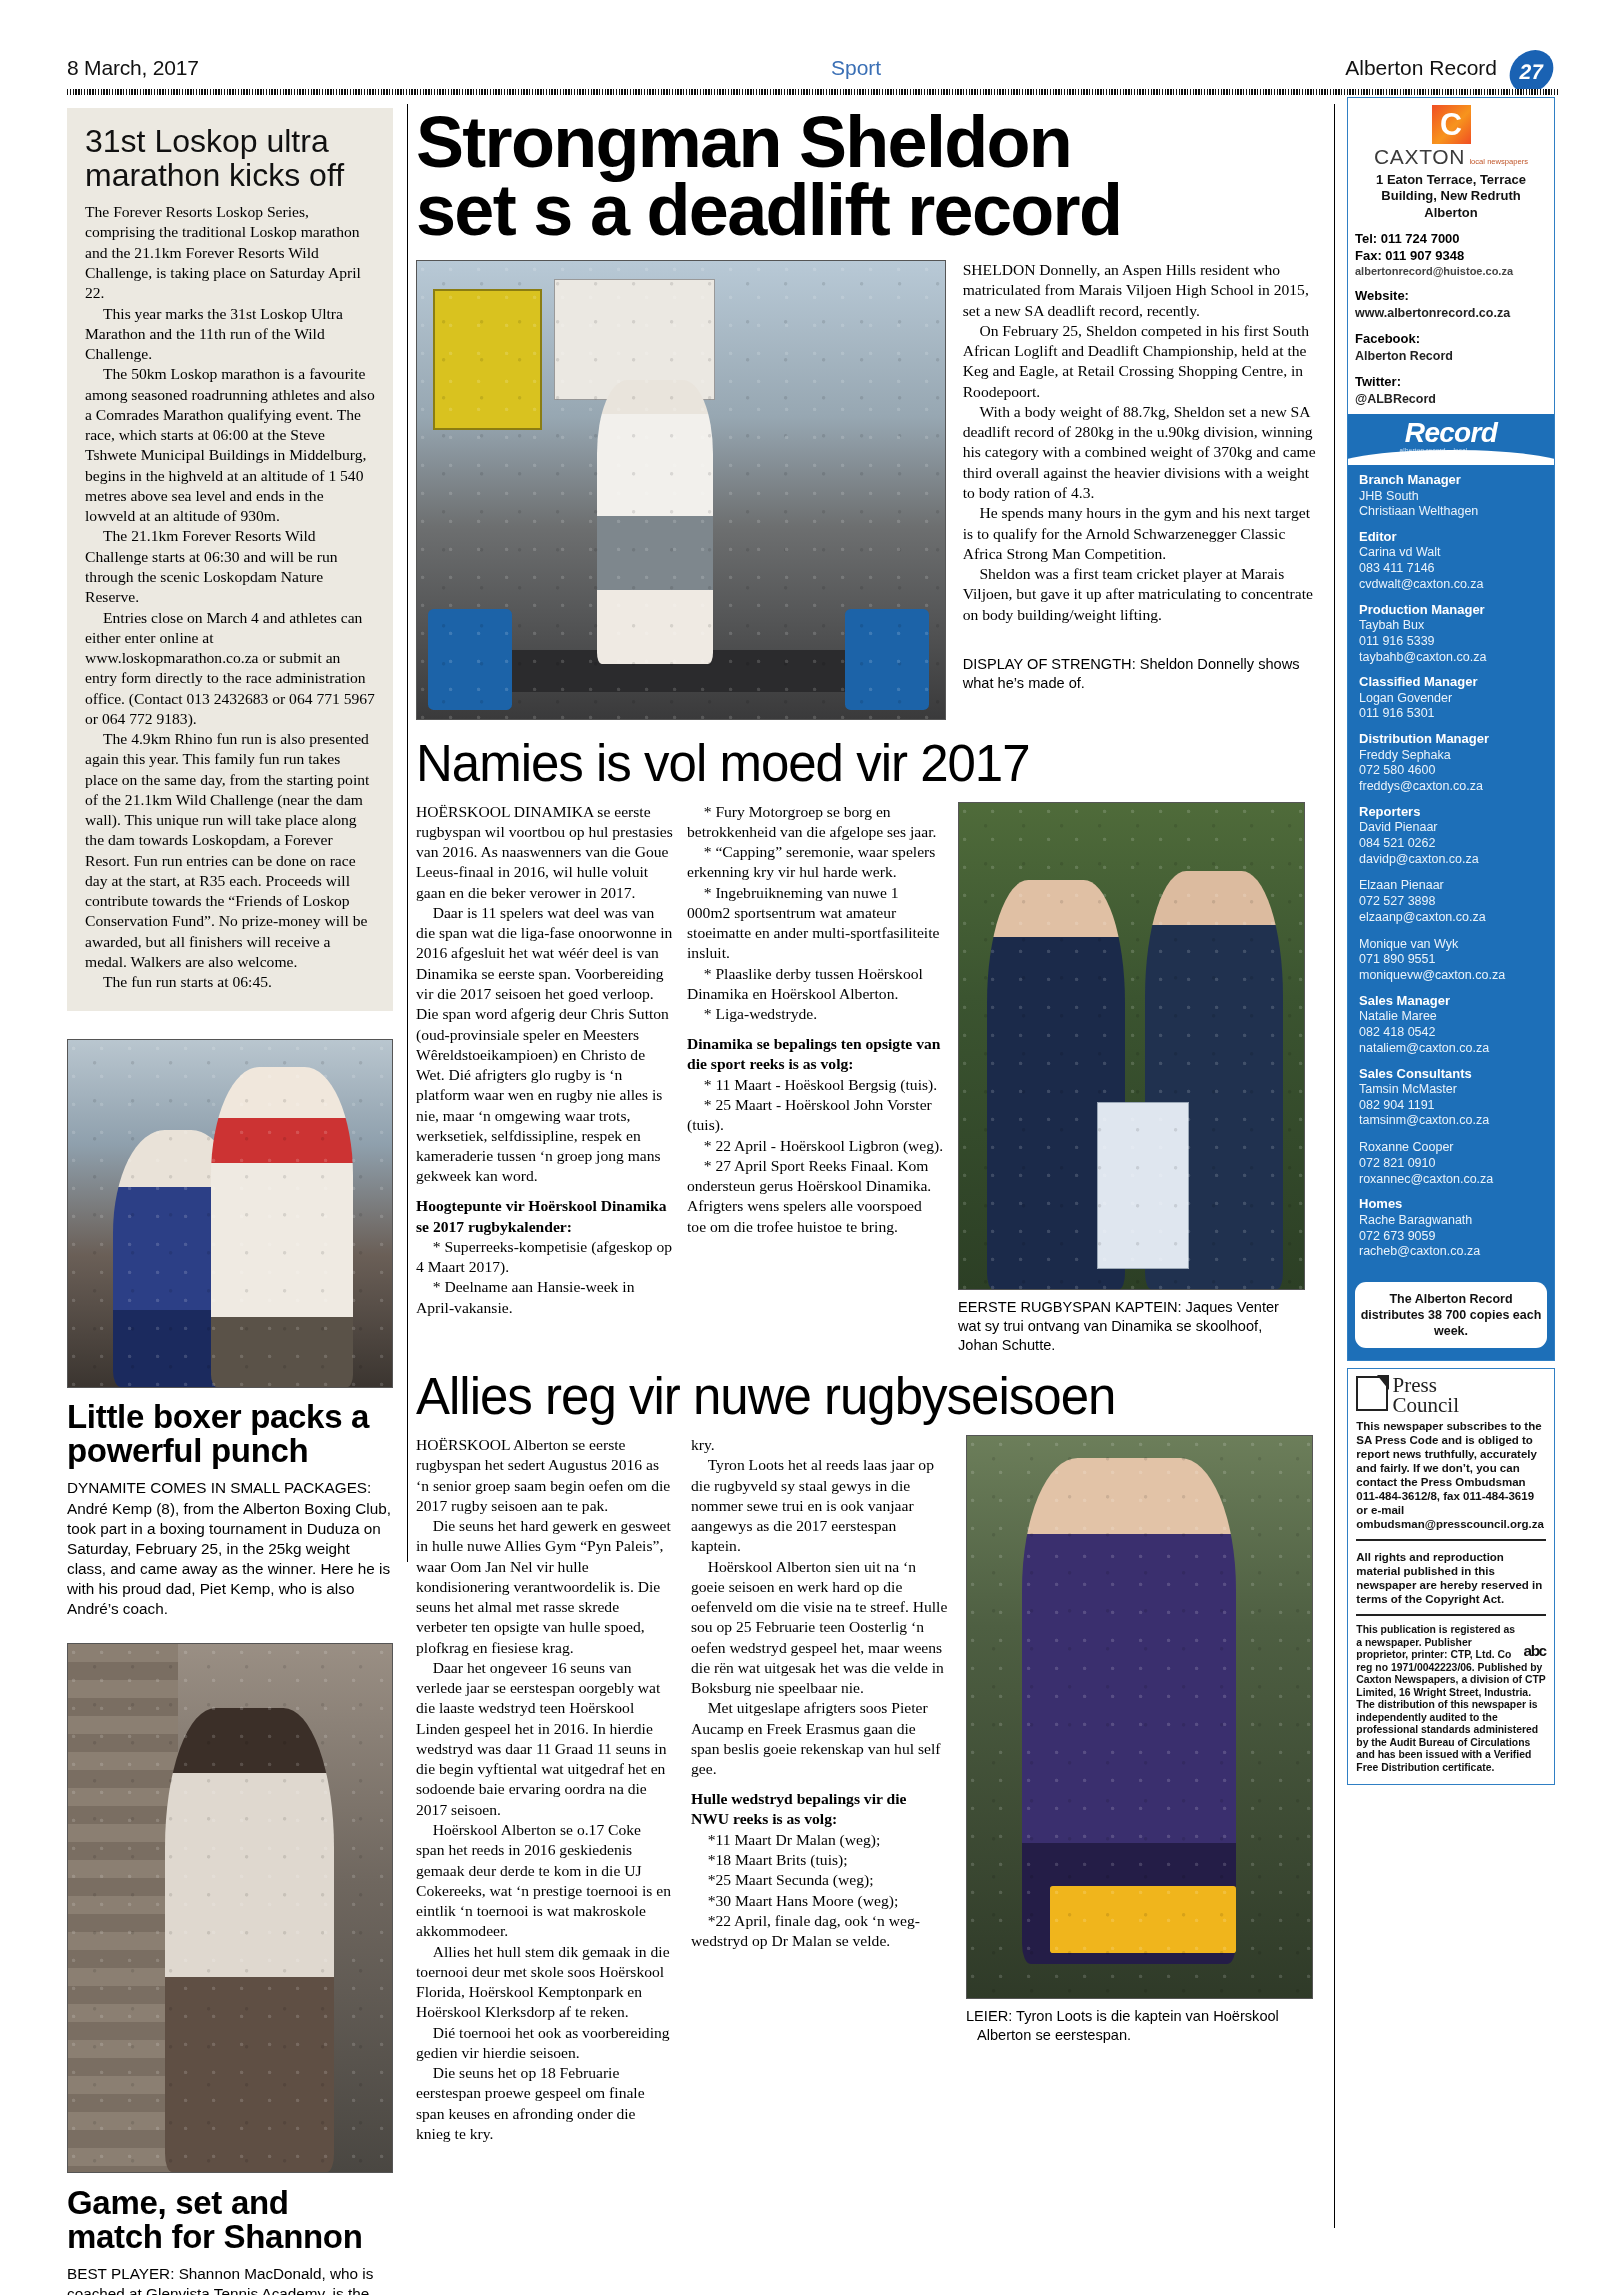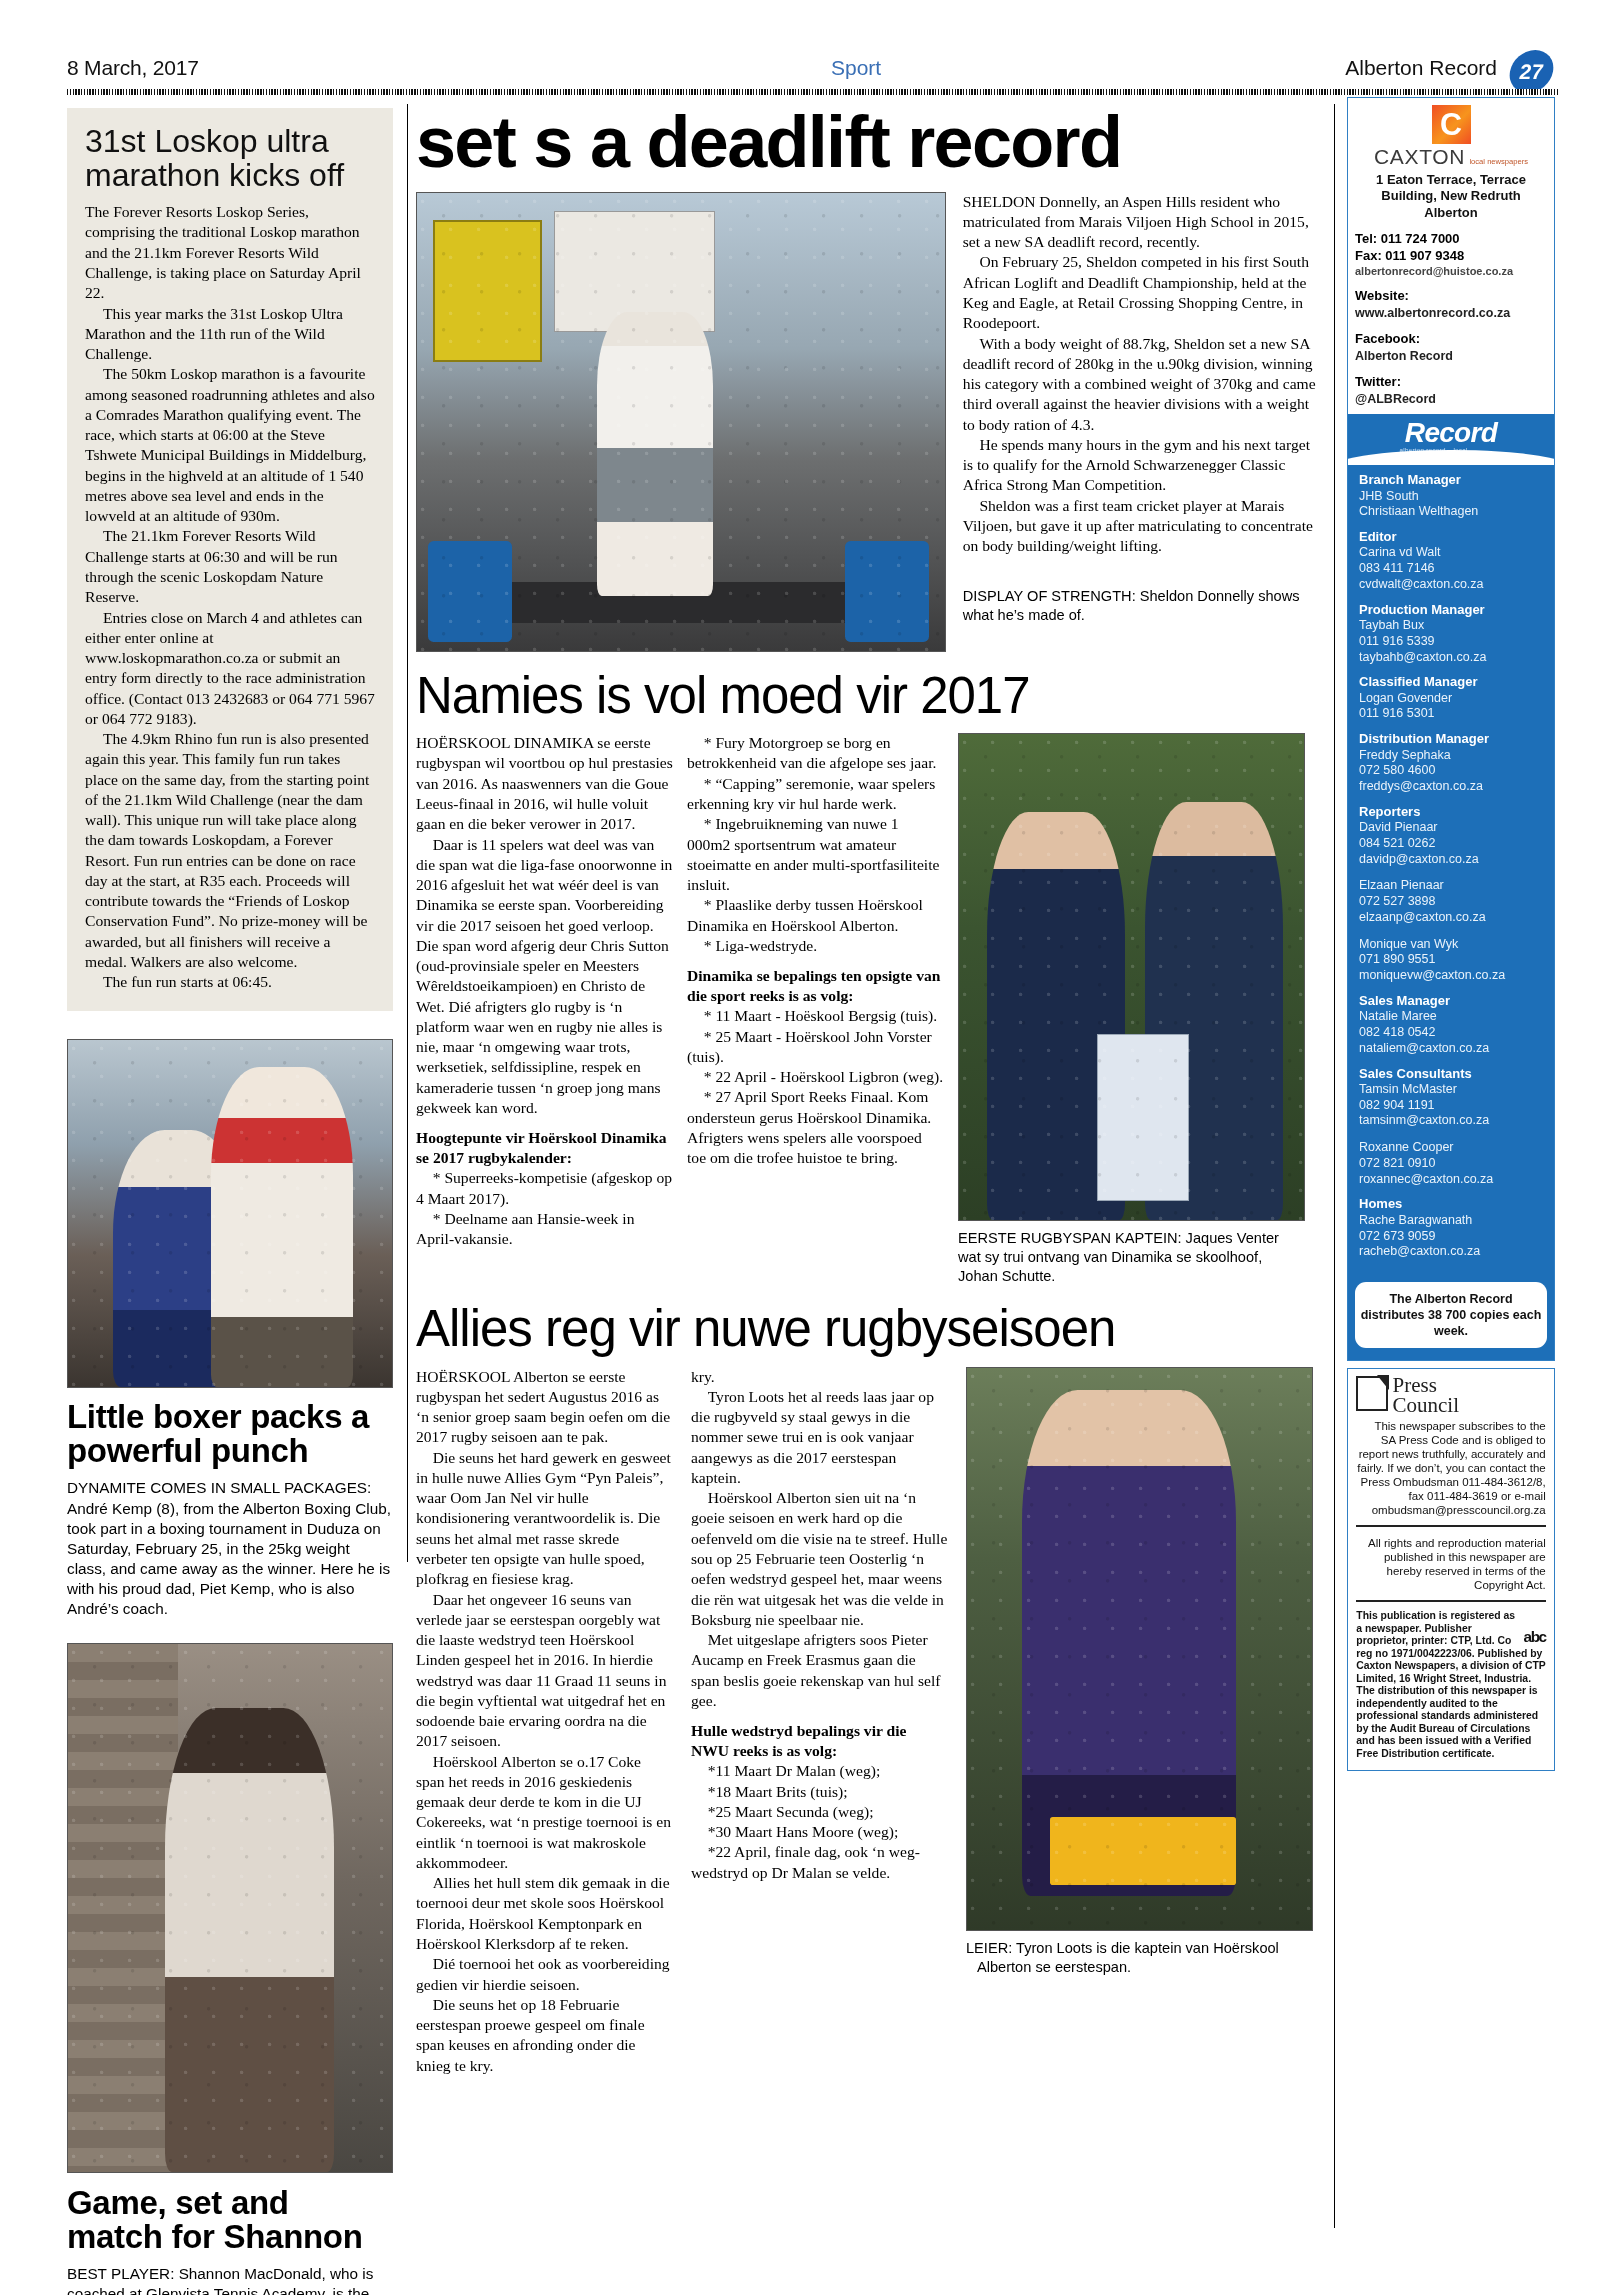--- a/index.html
+++ b/index.html
@@ -78,21 +78,21 @@
   .staff .first-role{margin-top:2.8px;}
 
   .distrib{background:#fff;border-radius:11px;margin:9.7px 7px 0;padding:8.3px 5.6px;text-align:center;
      font-family:"Liberation Sans",sans-serif;font-weight:bold;font-size:12.5px;line-height:1.3;color:#111;}
 
   .presscouncil{border:1.4px solid #2f7fc4;background:#fff;margin-top:7px;padding:7px 8.3px 9.7px;}
   .pc-logo{display:flex;align-items:flex-start;gap:4.2px;margin-bottom:2.8px;}
   .pc-mark{width:28px;height:30.5px;border:2.8px solid #222;position:relative;flex:none;}
   .pc-mark:after{content:"";position:absolute;right:-2.8px;top:-2.8px;border-left:12.5px solid transparent;border-top:15.3px solid #222;}
   .pc-name{font-family:"Liberation Serif",serif;font-size:21px;line-height:.95;color:#222;}
-  .pc-body{font-family:"Liberation Sans",sans-serif;font-weight:normal;font-size:11.5px;line-height:1.22;color:#111;text-align:right;}
+  .pc-body{font-family:"Liberation Sans",sans-serif;font-weight:bold;font-size:11.5px;line-height:1.22;color:#111;}
   .pc-sep{height:2.1px;background:#222;margin:8.3px 0;}
   .pc-small{font-family:"Liberation Sans",sans-serif;font-weight:bold;font-size:10.4px;line-height:1.2;color:#111;}
   .abc-mark{font-family:"Liberation Sans",sans-serif;font-weight:bold;font-size:15.3px;letter-spacing:-1.4px;}
 
   
   .ph-sky{position:absolute;inset:0;}
   .noise{position:absolute;inset:0;opacity:.25;
     background-image:radial-gradient(circle at 20% 30%,rgba(255,255,255,.6) 0 1.4px,transparent 2.1px),
                      radial-gradient(circle at 70% 60%,rgba(0,0,0,.4) 0 1.4px,transparent 2.1px);
     background-size:28px 28px,38px 38px;}
@@ -143,20 +143,21 @@
       <div style="position:absolute;left:30%;bottom:0;width:52%;height:88%;background:linear-gradient(180deg,#3b2f28 0 14%,#dfd8cf 14% 58%,#5f4f44 58% 100%);border-radius:30% 30% 4% 4%;"></div>
       <div class="noise"></div>
     </div>
     <h2 class="hl-slab">Game, set and match for Shannon</h2>
     <div class="cap-sans">BEST PLAYER: Shannon MacDonald, who is coached at Glenvista Tennis Academy, is the Marian College Girl Player of the Year 2016. The Glenvista Tennis Academy is situated at the Glenvista Country Club and offers social as well as individual and group training sessions with Carol and Terry White.</div>
   </div>
 
   <div class="mainzone">
 
     <h1 class="bighead">
+      <span>Strongman Sheldon</span>
       <span class="l2">set s a deadlift record</span>
     </h1>
 
     <div style="display:flex;gap:16.7px;margin-top:15.3px;">
       <div class="photo" style="width:528px;height:458px;flex:none;">
         <div class="ph-sky" style="background:linear-gradient(180deg,#b8c9d6 0%,#97a7b2 34%,#6d6f70 58%,#3a3a3b 100%);"></div>
         <div style="position:absolute;left:3%;top:6%;width:20%;height:30%;background:#d9c21f;border:2.1px solid #8b7d12;"></div>
         <div style="position:absolute;left:26%;top:4%;width:30%;height:26%;background:#ebe8e2;border:1.4px solid #999;"></div>
         <div style="position:absolute;left:6%;bottom:6%;width:88%;height:9%;background:#2b2b2d;border-radius:4.2px;"></div>
         <div style="position:absolute;left:2%;bottom:2%;width:16%;height:22%;background:#1c63a8;border-radius:5.6px;"></div>

